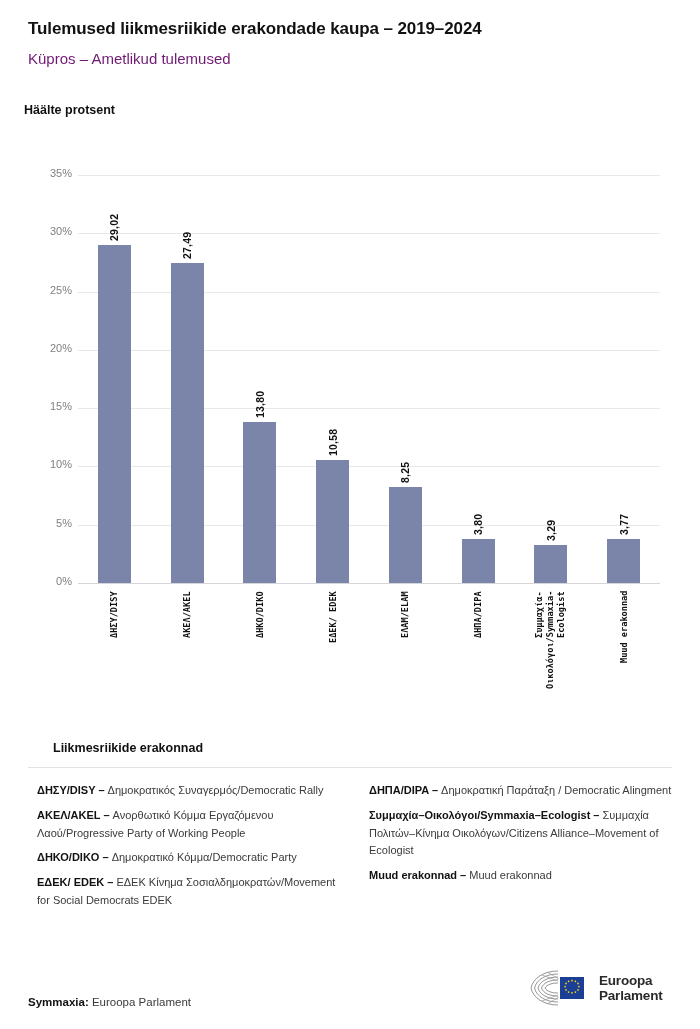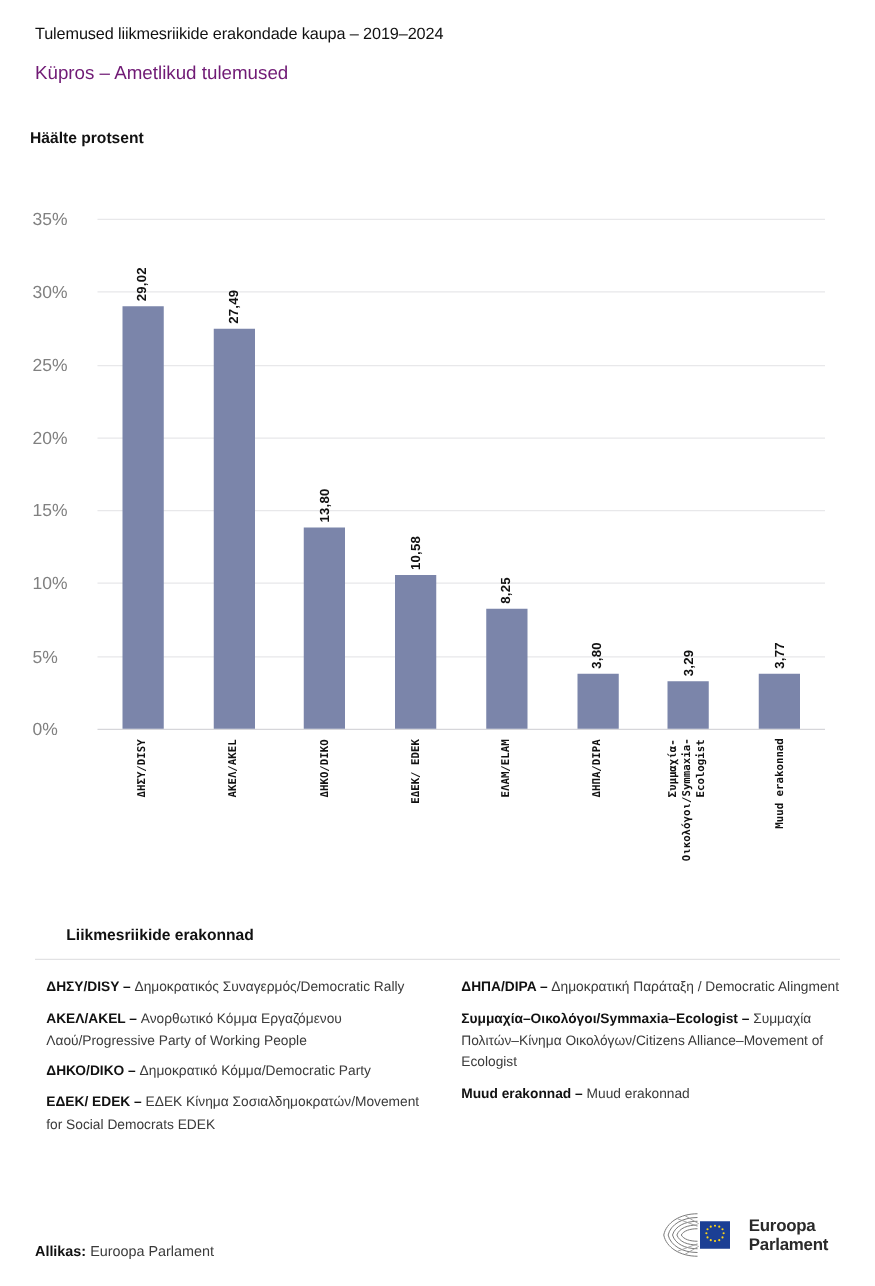--- a/index.html
+++ b/index.html
@@ -9,21 +9,21 @@
     background: #ffffff;
     font-family: "Liberation Sans", sans-serif;
     color: #1a1a1a;
     position: relative;
     overflow: hidden;
   }
 
   
   .hdr-title {
     position:absolute; left:28px; top:19px;
-    font-size:13px; font-weight:normal; letter-spacing:-0.1px;
+    font-size:17px; font-weight:bold; letter-spacing:-0.1px;
     color:#111111;
   }
   .hdr-sub {
     position:absolute; left:28px; top:50px;
     font-size:15px; font-weight:400; color:#701a75;
   }
   .chart-heading {
     position:absolute; left:24px; top:103px;
     font-size:12.5px; font-weight:bold; color:#111111;
   }
@@ -35,21 +35,21 @@
   .plot {
     position:absolute; left:78px; top:15px; width:582px; height:408px;
   }
   .gridline {
     position:absolute; left:0; width:100%; height:1px;
     background:#e8e8ea;
   }
   .gridline.zero { background:#d6d6da; }
   .ytick {
     position:absolute; right:614px; 
-    font-size:14px; color:#808080; text-align:left;
+    font-size:11px; color:#808080; text-align:right;
     width:46px;
   }
   .bar {
     position:absolute; bottom:0; width:33px;
     background:#7b85aa;
   }
   .barval {
     position:absolute;
     font-size:10.5px; font-weight:bold; color:#111111;
     writing-mode: vertical-rl;
@@ -166,21 +166,21 @@
       <div class="legend-item"><b>ΕΔΕΚ/ EDEK – </b><span>ΕΔΕΚ Κίνημα Σοσιαλδημοκρατών/Movement for Social Democrats EDEK</span></div>
     </div>
     <div class="legend-col">
       <div class="legend-item"><b>ΔΗΠΑ/DIPA – </b><span>Δημοκρατική Παράταξη / Democratic Alingment</span></div>
       <div class="legend-item"><b>Συμμαχία–Οικολόγοι/Symmaxia–Ecologist – </b><span>Συμμαχία Πολιτών–Κίνημα Οικολόγων/Citizens Alliance–Movement of Ecologist</span></div>
       <div class="legend-item"><b>Muud erakonnad – </b><span>Muud erakonnad</span></div>
     </div>
   </div>
 
 <div class="src">
-  <b>Allikas:</b>
+  <b>Symmaxia:</b>
   <span>Euroopa Parlament</span>
 </div>
 
 <div class="ep-logo">
   <svg class="ep-mark" viewBox="0 0 62 40">
     <g fill="none" stroke="#7a7a7a" stroke-width="0.8">
       <path d="M30 3 C16 3 5 10 3 20 C5 30 16 37 30 37"></path>
       <path d="M30 6 C18 6 8.5 11.5 6.5 20 C8.5 28.5 18 34 30 34"></path>
       <path d="M30 9 C20 9 12 13 10 20 C12 27 20 31 30 31"></path>
       <path d="M30 12 C22 12 15.5 14.5 13.5 20 C15.5 25.5 22 28 30 28"></path>

